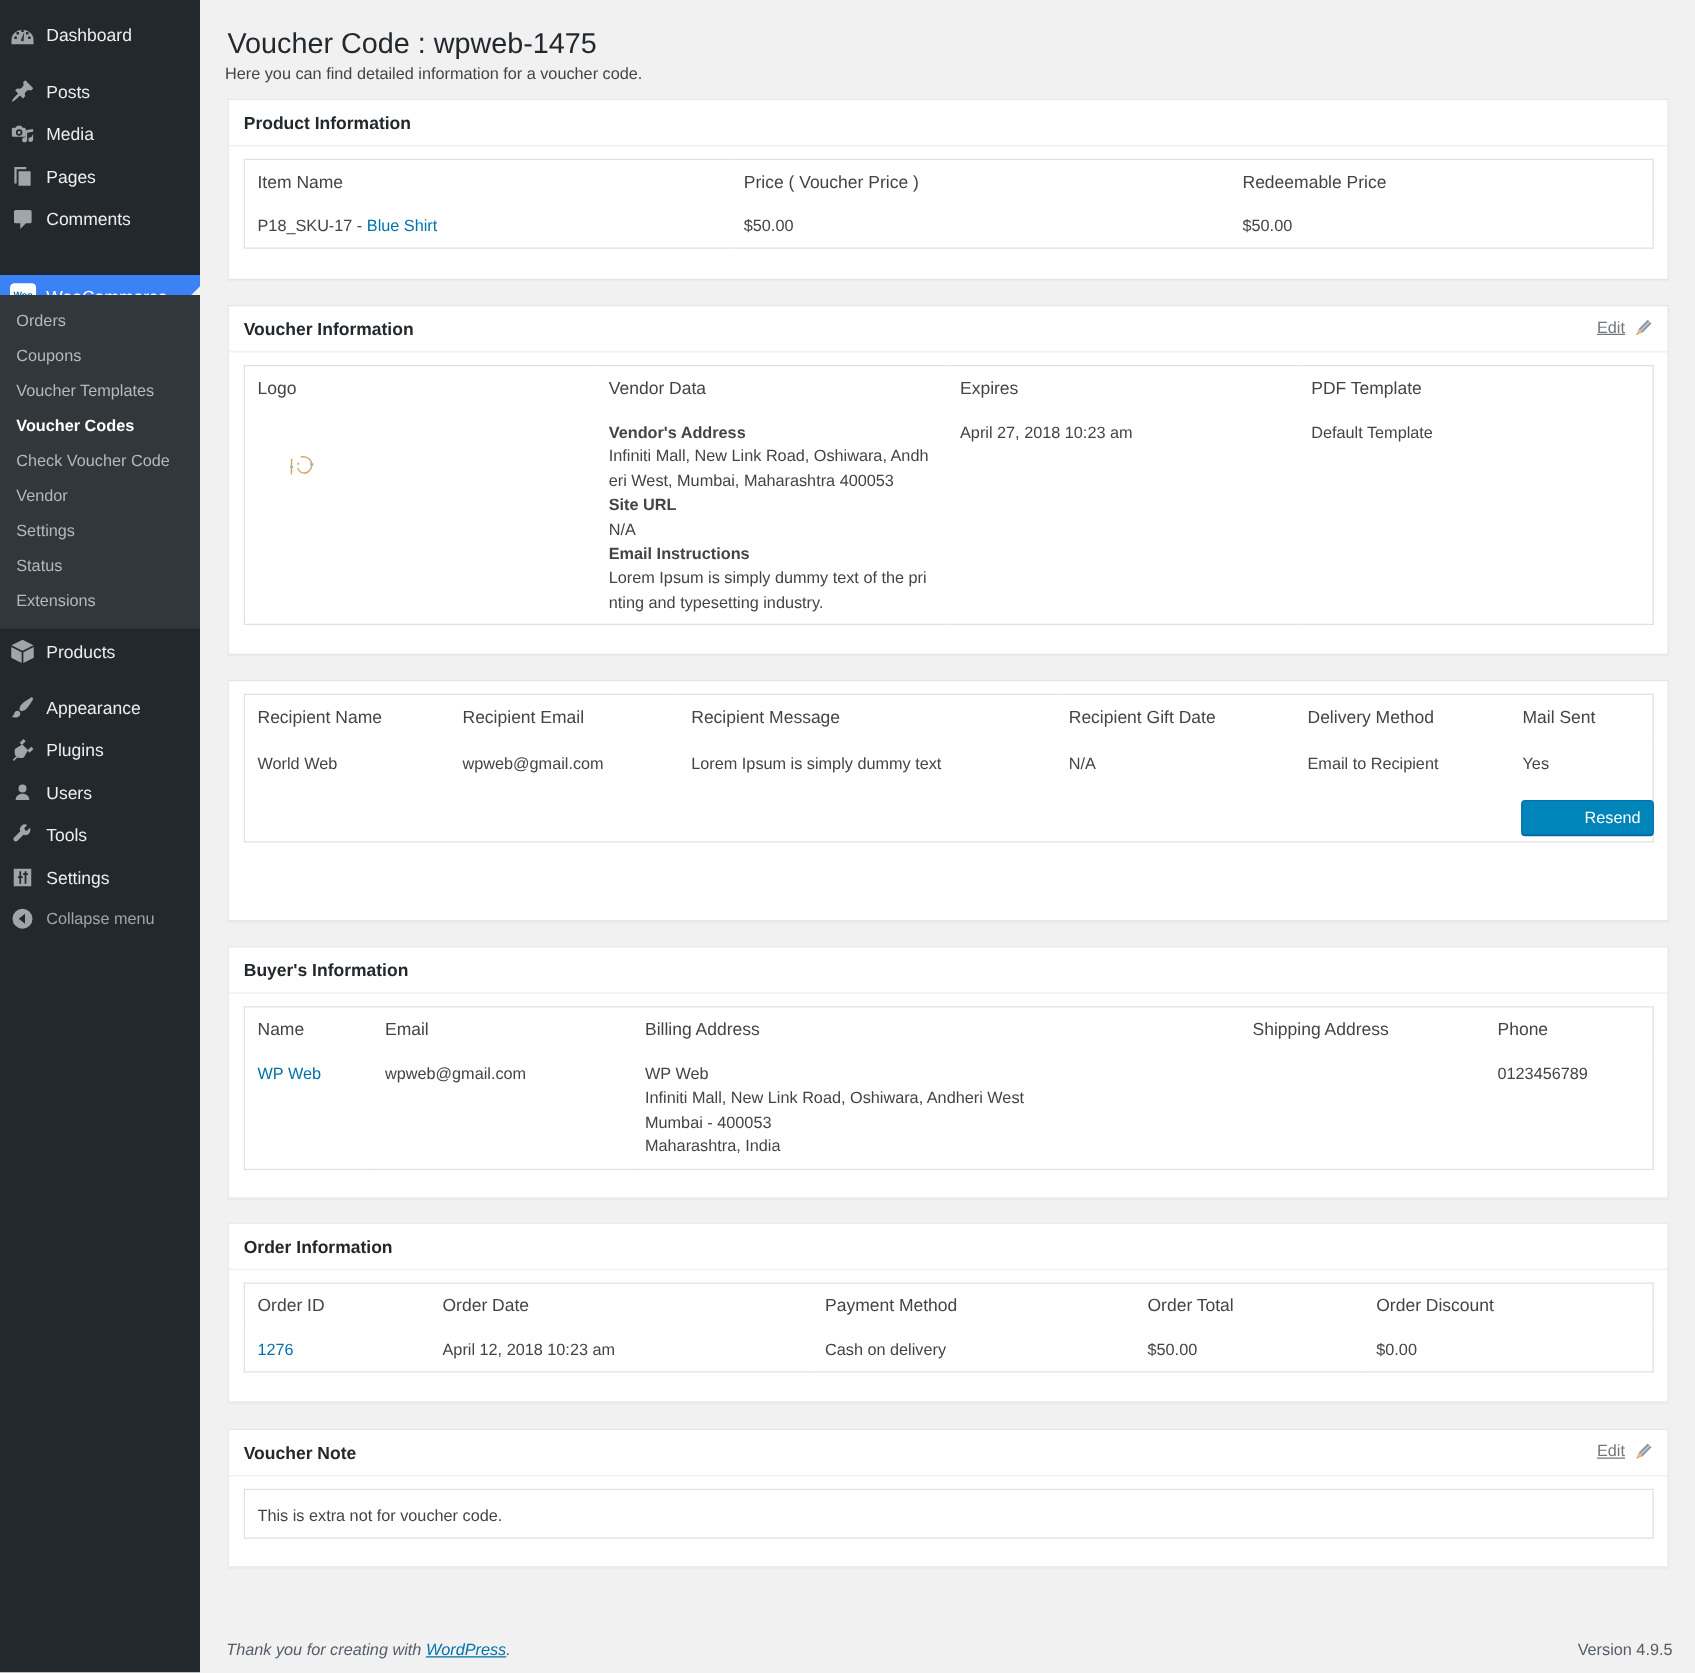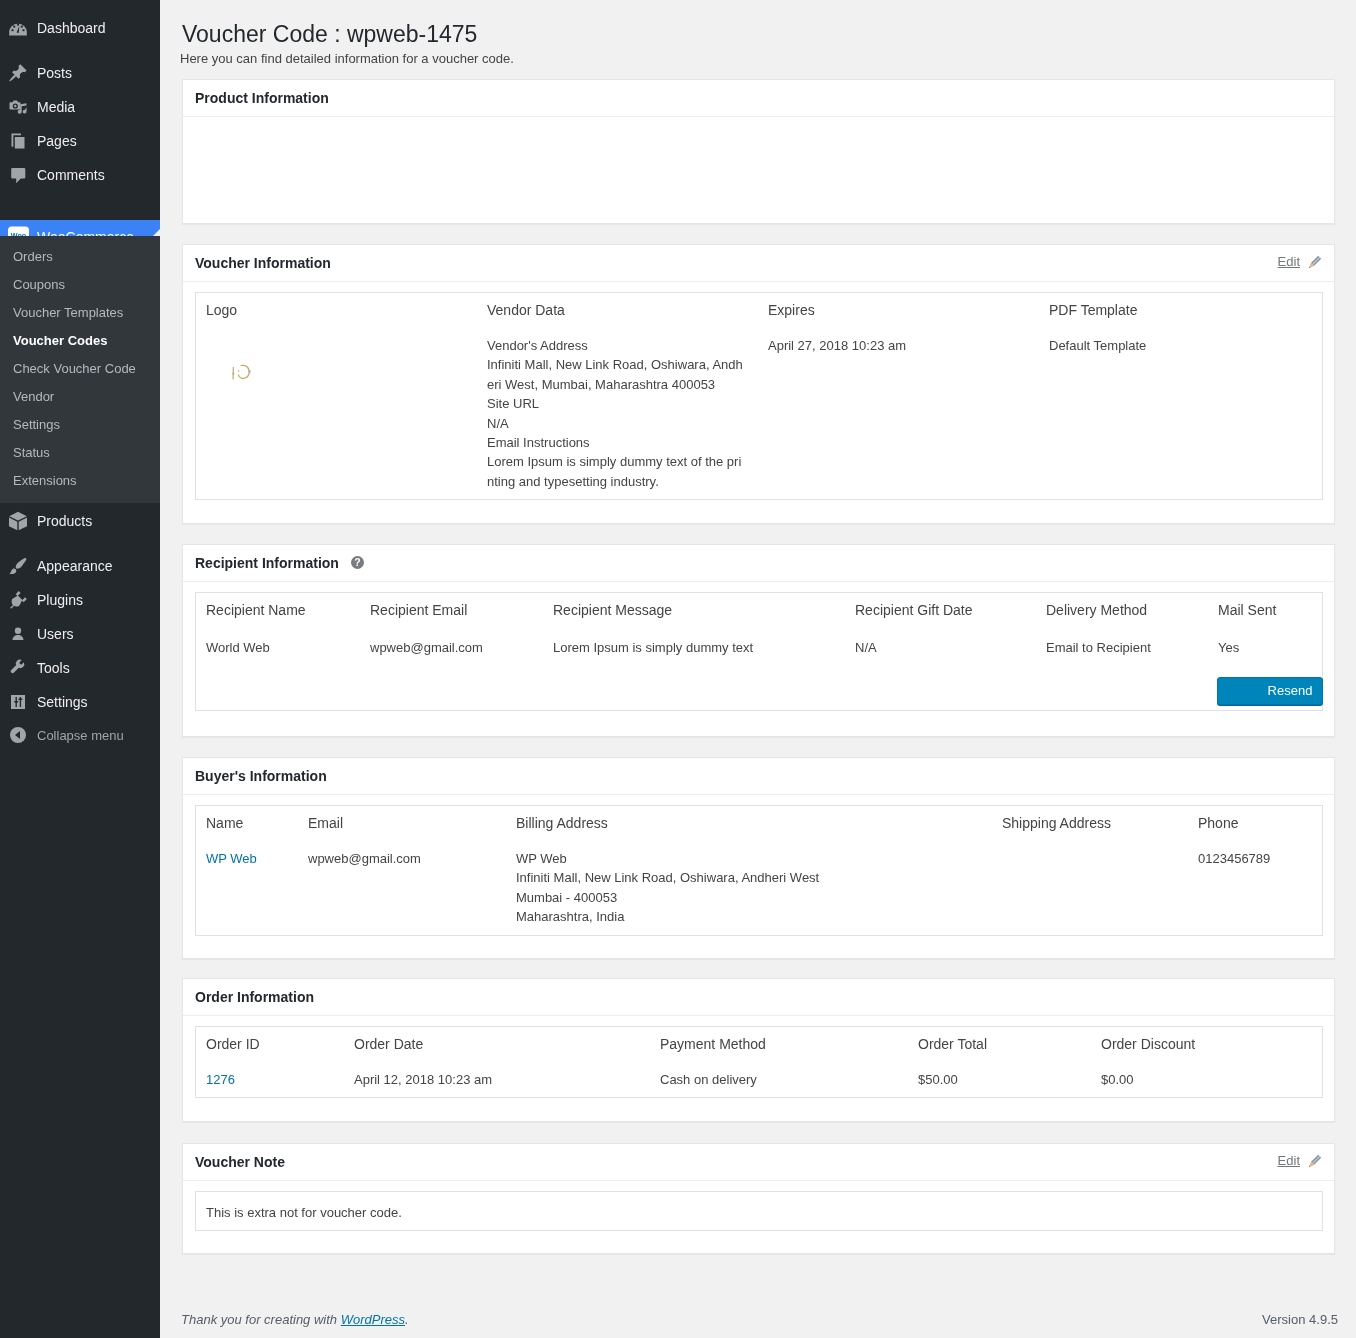--- a/index.html
+++ b/index.html
@@ -32,21 +32,21 @@
 .editlink a.e { color:#72777c; text-decoration:underline; }
 .editlink svg { vertical-align:-2px; margin-left:9px; }
 .helpq { position:absolute; left:168px; top:11px; width:13px; height:13px; border-radius:50%; background:#777c80; color:#fff;
   font-size:10.5px; font-weight:bold; text-align:center; line-height:13.5px; }
 #resend { position:absolute; left:1034px; top:95px; width:64px; height:26px; background:#0085ba; border:1px solid #0073aa;
   border-radius:3px; color:#fff; font-size:13px; text-align:center; line-height:26px; box-shadow:0 1px 0 #006799;padding-left:40px; }
 #brokenimg { position:absolute; left:47px; top:80px; }
 #footer { position:absolute; left:0px; top:1304px; width:1196px; height:34px;text-align:center; }
 #footer .left { position:absolute; left:21px; top:8px; font-style:italic; color:#555d66; }
 #footer .right { position:absolute; right:18px; top:8px; color:#555d66; }
-.b { font-weight:normal; }
+.b { font-weight:bold; }
 .note td { padding:11px 10px 8px !important; }
 .r3 td { padding-top:10px !important; }
 </style>
 </head>
 <body>
 <div id="menu">
   <div class="mitem" style="top:11px">
       <svg width="20" height="20" viewBox="0 0 20 20">
         <g>
           <path fill="#a0a5aa" d="M1.2 17.4 v-3.6 a8.8 8 0 0 1 17.6 0 v3.6 z"></path>
@@ -152,20 +152,36 @@
     </div>
 </div>
 <div id="content">
   <h1>Voucher Code : wpweb-1475</h1>
   <div id="sub">Here you can find detailed information for a voucher code.</div>
 
   <div class="postbox" style="top:79px; height:143px">
     <div class="hndle">
         <span class="ht">Product Information</span>
       </div>
+    <div class="inside">
+      <table class="vou">
+        <tbody>
+            <tr>
+              <th style="width:369px">Item Name</th>
+              <th style="width:379px">Price ( Voucher Price )</th>
+              <th>Redeemable Price</th>
+            </tr>
+        <tr>
+              <td>P18_SKU-17 - <a>Blue Shirt</a></td>
+              <td>$50.00</td>
+              <td>$50.00</td>
+            </tr>
+      </tbody>
+        </table>
+    </div>
   </div>
 
   <div class="postbox" style="top:244px; height:278px">
     <div class="hndle">
         <span class="ht">Voucher Information</span>
       <span class="editlink"><a class="e">Edit</a><svg width="13" height="13" viewBox="0 0 13 13">
             <path fill="#8a95a5" d="M9.2 0.8 12.2 3.8 4.9 11.1 1.9 8.1z"></path>
             <path fill="#fff" opacity="0.55" d="M10.3 1.9 11.1 2.7 3.8 10 3 9.2z"></path>
             <path fill="#f3b079" d="M1.9 8.1 4.9 11.1 1.4 12.4 0.6 11.6z"></path>
             <path fill="#4a4a4a" d="M1.4 12.4 0.6 11.6 0 13z"></path>
@@ -192,24 +208,20 @@
           <path d="M3.3 5 L3.1 17.5" stroke="#c9ab62" stroke-width="1.2" fill="none"></path>
           <rect x="2.2" y="10.8" width="2.2" height="1.6" fill="#a8aec6"></rect>
           <path d="M10.6 3.6 Q14 2.8 16.6 4.6 Q19.6 6.8 19.3 10.4 Q19 14 16.2 15.6 Q13 17.4 10.2 15.4 Q8.6 14.2 8.3 12.4" stroke="#c9ab62" stroke-width="1.2" fill="none"></path>
           <path d="M8.9 8.2 Q8.5 9 8.4 9.8" stroke="#c9ab62" stroke-width="1.2" fill="none"></path>
           <rect x="18.2" y="8.6" width="2.6" height="1.8" fill="#a8aec6"></rect>
         </svg>
     </div>
   </div>
 
   <div class="postbox" style="top:544px; height:191px">
-    <div class="hndle">
-        <span class="ht">Recipient Information</span>
-        <span class="helpq">?</span>
-      </div>
     <div class="inside" style="position:relative">
       <table class="vou">
         <tbody>
             <tr>
               <th style="width:144px">Recipient Name</th>
               <th style="width:163px">Recipient Email</th>
               <th style="width:282px">Recipient Message</th>
               <th style="width:171px">Recipient Gift Date</th>
               <th style="width:152px">Delivery Method</th>
               <th>Mail Sent</th>

